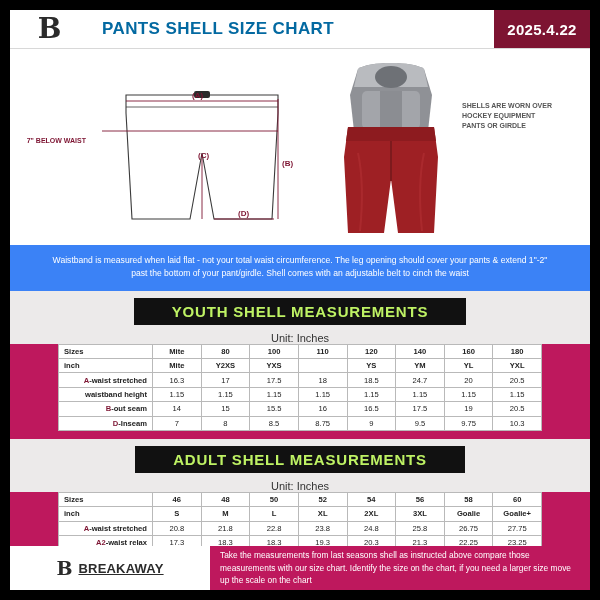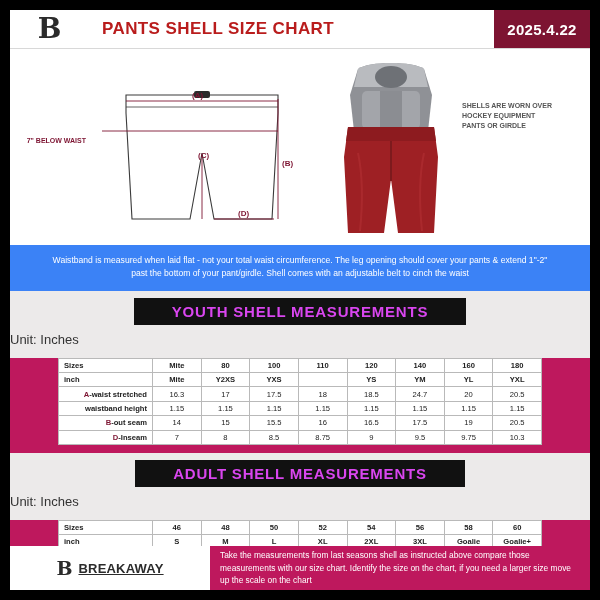--- a/index.html
+++ b/index.html
@@ -46,21 +46,21 @@
     line-height: 1;
   }
   .header-title {
     flex: 1;
     display: flex;
     align-items: center;
     padding-left: 14px;
     font-size: 17px;
     font-weight: bold;
     letter-spacing: 0.4px;
-    color: #b91c1c;
+    color: #0369a1;
   }
   .header-date {
     width: 96px;
     background: #7d1432;
     color: #ffffff;
     display: flex;
     align-items: center;
     justify-content: center;
     font-size: 15px;
     font-weight: bold;
@@ -126,32 +126,33 @@
   }
   
   .section-title-wrap {
     background: #eceaea;
     padding: 7px 0 7px 0;
     display: flex;
     justify-content: center;
   }
   .section-title {
     background: #111111;
-    color: #d946ef;
+    color: #bef264;
     font-size: 15px;
     font-weight: bold;
     letter-spacing: 0.8px;
     padding: 5px 38px 5px 38px;
     text-align: center;
   }
   .unit-line {
     background: #eceaea;
-    font-size: 13px;
+    text-align: center;
+    font-size: 11px;
     color: #333333;
-    padding-bottom: 11px;
+    padding-bottom: 0;
   }
   
   .tbl-wrap {
     background: #be185d;
     padding: 0 48px 8px 48px;
   }
   table.size {
     width: 100%;
     border-collapse: collapse;
     background: #ffffff;

